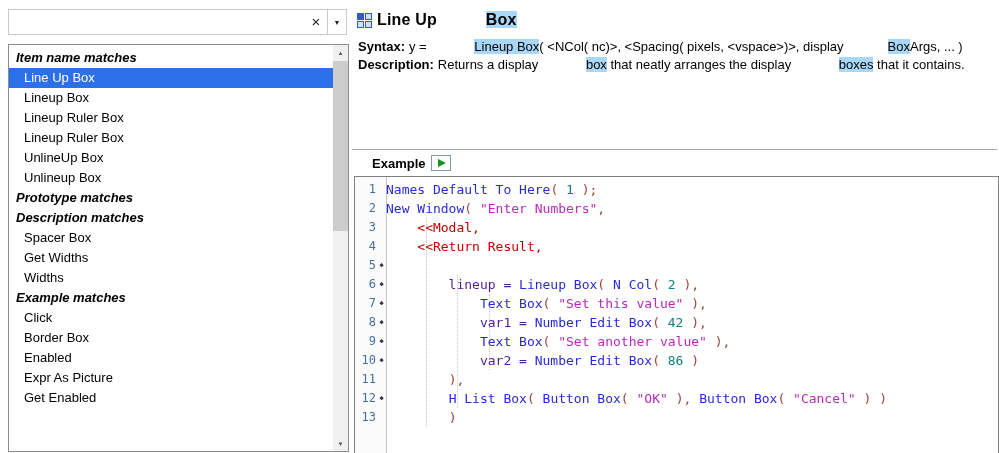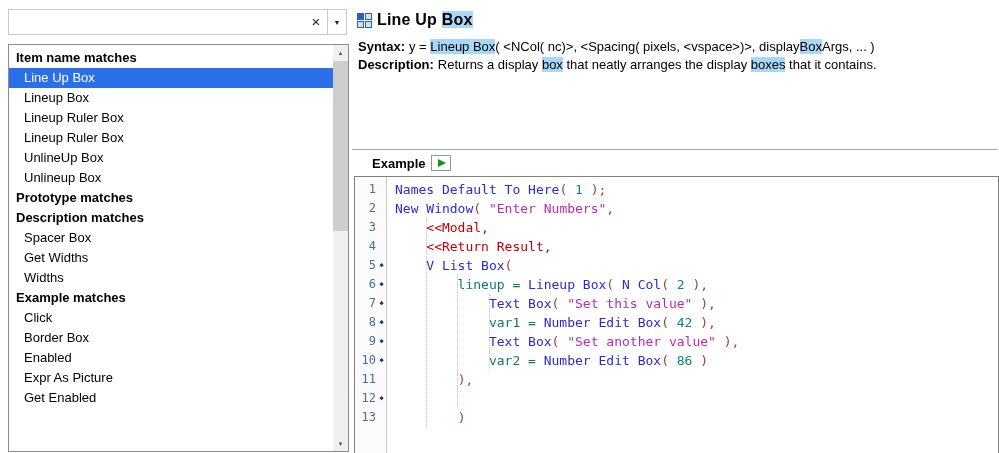--- a/index.html
+++ b/index.html
@@ -12,36 +12,36 @@
   .search-input{flex:1;border:none;outline:none;height:22px;padding:0 6px;
                 font:13px "Liberation Sans",sans-serif;background:transparent;}
   .clear-btn{width:22px;text-align:center;color:#222;font-size:15px;line-height:24px;cursor:default;}
   .drop-btn{width:18px;height:100%;border-left:1px solid #c9c9c9;display:flex;
             align-items:center;justify-content:center;font-size:7px;color:#222;}
 
   .listbox{position:absolute;left:8px;top:44px;width:339px;height:406px;
            border:1px solid var(--panel_border,#8c8c8c);background:#fff;box-sizing:content-box;overflow:hidden;}
   .list-content{position:absolute;left:0;top:0;right:15px;bottom:0;padding-top:3px;overflow:hidden;}
   .list-row{height:20px;line-height:20px;white-space:nowrap;overflow:hidden;}
-  .list-header{font-weight:700;padding-left:7px;}
+  .list-header{font-weight:700;padding-left:7px;font-style:italic;}
   .list-item{padding-left:15px;}
   .list-item.selected{background:var(--selection,#2b70e8);color:#fff;}
 
   .scrollbar{position:absolute;top:0;right:0;width:15px;bottom:0;background:#f0f0f0;}
   .sb-btn{position:absolute;left:0;right:0;height:15px;display:flex;align-items:center;
           justify-content:center;font-size:6px;color:#555;background:#f0f0f0;}
   .sb-btn.up{top:0;}
   .sb-btn.down{bottom:0;}
   .sb-thumb{position:absolute;left:0;top:16px;width:15px;height:170px;background:#cdcdcd;}
 
   
   .detail{position:absolute;left:352px;top:0;width:647px;height:453px;}
   .title-row{position:absolute;left:5px;top:11px;display:flex;align-items:center;gap:5px;}
   .title{font-size:16px;font-weight:700;letter-spacing:0.2px;}
-  .hl{background:var(--match_highlight,#a9d7f7);}
+  .hl{background:var(--match_highlight,#a9d7f7);margin-left:44px;}
   .meta-line{position:absolute;left:6px;white-space:nowrap;}
   .meta-line b{margin-right:4px;}
   .syntax{top:39px;}
   .desc{top:57px;}
 
   .divider{position:absolute;left:0;right:2px;top:149px;border-top:1px solid var(--divider,#a6a6a6);}
   .example-row{position:absolute;left:4px;top:155px;display:flex;align-items:center;gap:6px;}
   .example-label{font-weight:700;padding-left:16px;}
   .run-btn{width:20px;height:16px;border:1px solid #8a9aa8;background:#fff;display:flex;
            align-items:center;justify-content:center;padding:0;}
@@ -57,27 +57,27 @@
   .codebox{position:absolute;left:2px;top:176px;width:643px;height:280px;
            border:1px solid #808080;background:#fff;overflow:hidden;}
   .gutter-bg{position:absolute;left:0;top:0;bottom:0;width:31px;background:#fbfbfb;
              border-right:1px solid #c8c8c8;}
   .code-rows{position:absolute;left:0;top:0;right:0;padding-top:3px;
              font-family:"DejaVu Sans Mono",monospace;font-size:13px;line-height:19px;}
   .crow{display:flex;height:19px;}
   .ln{flex:0 0 31px;width:31px;display:flex;align-items:center;}
   .ln .num{flex:1;text-align:right;color:var(--gutter_number,#44709d);font-size:12px;padding-right:1px;}
   .ln .mark{width:9px;font-size:7px;color:#333355;text-align:center;}
-  .lc{white-space:pre;padding-left:9px;}
+  .lc{white-space:pre;}
   .tk-fn{color:var(--code_fn,#2a2ad4);}
   .tk-str{color:var(--code_str,#b82ab8);}
   .tk-num{color:var(--code_num,#0e8080);}
   .tk-msg{color:var(--code_msg,#c00000);}
   .tk-pn{color:var(--code_punct,#a04040);}
-  .tk-id{color:#0f766e;}
+  .tk-id{color:#4c1d95;}
   .guide{position:absolute;width:0;border-left:1px dotted #c9c9c9;}
 </style>
 </head>
 <body>
 
 <div id="app">
 
   <div class="search-bar">
     <input class="search-input" type="text" value="" style="">
     <span class="clear-btn">×</span>
@@ -175,21 +175,20 @@
               <span class="num">4</span>
               <span class="mark"></span>
             </div>
             <div class="lc"><span class="tk-id">    </span><span class="tk-msg">&lt;&lt;Return Result,</span></div>
           </div>
           <div class="crow">
             <div class="ln">
               <span class="num">5</span>
               <span class="mark">◆</span>
             </div>
-            <div class="lc"><span class="tk-id">    </span><span class="tk-fn">V List Box</span><span class="tk-pn">(</span></div>
           </div>
           <div class="crow">
             <div class="ln">
               <span class="num">6</span>
               <span class="mark">◆</span>
             </div>
             <div class="lc"><span class="tk-id">        lineup = </span><span class="tk-fn">Lineup Box</span><span class="tk-pn">( </span><span class="tk-fn">N Col</span><span class="tk-pn">( </span><span class="tk-num">2</span><span class="tk-pn"> ),</span></div>
           </div>
           <div class="crow">
             <div class="ln">
@@ -224,20 +223,21 @@
               <span class="num">11</span>
               <span class="mark"></span>
             </div>
             <div class="lc"><span class="tk-id">        </span><span class="tk-pn">),</span></div>
           </div>
           <div class="crow">
             <div class="ln">
               <span class="num">12</span>
               <span class="mark">◆</span>
             </div>
+            <div class="lc"><span class="tk-id">        </span><span class="tk-fn">H List Box</span><span class="tk-pn">( </span><span class="tk-fn">Button Box</span><span class="tk-pn">( </span><span class="tk-str">"OK"</span><span class="tk-pn"> ), </span><span class="tk-fn">Button Box</span><span class="tk-pn">( </span><span class="tk-str">"Cancel"</span><span class="tk-pn"> ) )</span></div>
           </div>
           <div class="crow">
             <div class="ln">
               <span class="num">13</span>
               <span class="mark"></span>
             </div>
             <div class="lc"><span class="tk-id">        </span><span class="tk-pn">)</span></div>
           </div>
         </div>
     </div>

